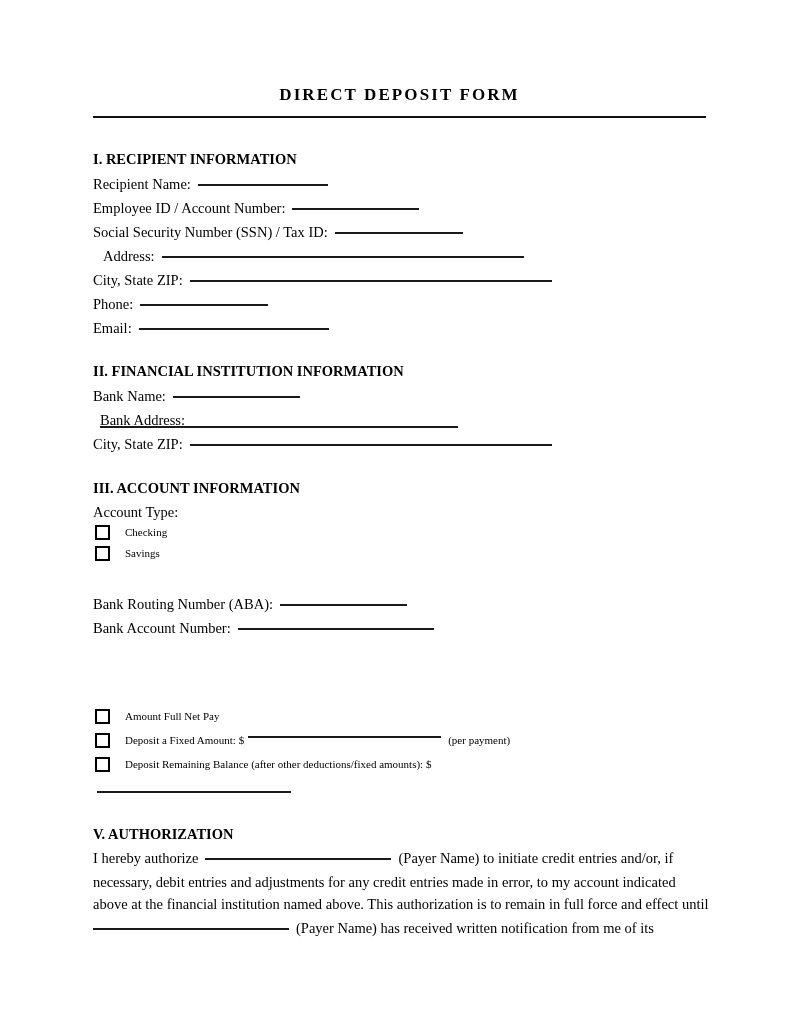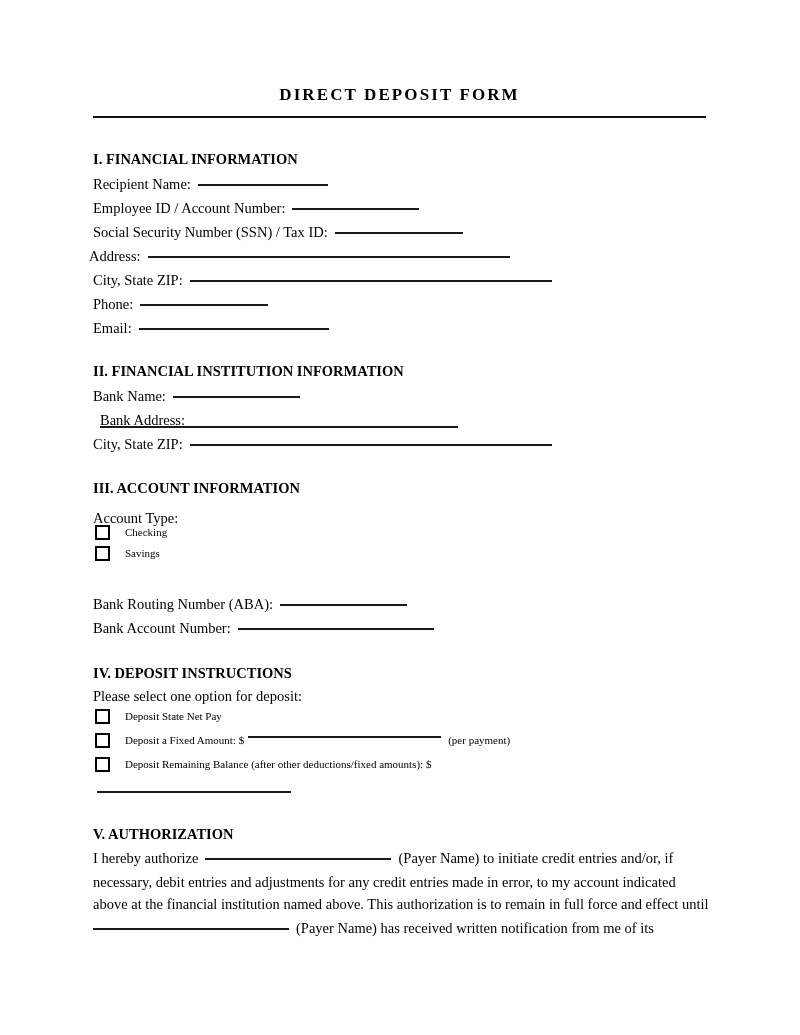--- a/index.html
+++ b/index.html
@@ -127,38 +127,38 @@
   }
 </style>
 </head>
 <body>
 
 <div class="page">
 
   <div class="doc-title">DIRECT DEPOSIT FORM</div>
   <div class="title-rule"></div>
 
-  <div class="section-heading" style="left:93px; top:150px;">I. FINANCIAL INFORMATION</div>
+  <div class="section-heading" style="left:93px; top:150px;">I. RECIPIENT INFORMATION</div>
 
   <div class="field-row" style="left:93px; top:175px;">
     <span class="field-label">Recipient Name:</span>
     <span class="fill-line" style="width:130px;"></span>
   </div>
 
   <div class="field-row" style="left:93px; top:199px;">
     <span class="field-label">Employee ID / Account Number:</span>
     <span class="fill-line" style="width:127px;"></span>
   </div>
 
   <div class="field-row" style="left:93px; top:223px;">
     <span class="field-label">Social Security Number (SSN) / Tax ID:</span>
     <span class="fill-line" style="width:128px;"></span>
   </div>
 
-  <div class="field-row" style="left:89px; top:247px;text-align:right;">
+  <div class="field-row" style="left:103px; top:247px;text-align:right;">
     <span class="field-label">Address:</span>
     <span class="fill-line" style="width:362px;"></span>
   </div>
 
   <div class="field-row" style="left:93px; top:271px;">
     <span class="field-label">City, State ZIP:</span>
     <span class="fill-line" style="width:362px;"></span>
   </div>
 
   <div class="field-row" style="left:93px; top:295px;">
@@ -183,21 +183,21 @@
     <span class="fill-line" style="width:358px;"></span>
   </div>
 
   <div class="field-row" style="left:93px; top:435px;">
     <span class="field-label">City, State ZIP:</span>
     <span class="fill-line" style="width:362px;"></span>
   </div>
 
   <div class="section-heading" style="left:93px; top:479px;">III. ACCOUNT INFORMATION</div>
 
-  <div class="plain-text" style="left:93px; top:503px;margin-top:6px;">Account Type:</div>
+  <div class="plain-text" style="left:93px; top:503px;">Account Type:</div>
 
   <div class="check-row" style="left:95px; top:523px;">
     <span class="checkbox"></span>
     <span class="check-label">Checking</span>
   </div>
 
   <div class="check-row" style="left:95px; top:544px;">
     <span class="checkbox"></span>
     <span class="check-label">Savings</span>
   </div>
@@ -205,27 +205,25 @@
   <div class="field-row" style="left:93px; top:595px;">
     <span class="field-label">Bank Routing Number (ABA):</span>
     <span class="fill-line" style="width:127px;"></span>
   </div>
 
   <div class="field-row" style="left:93px; top:619px;">
     <span class="field-label">Bank Account Number:</span>
     <span class="fill-line" style="width:196px;"></span>
   </div>
 
-  <div class="section-heading" style="left:93px; top:664px;">IV. DEPOSIT INSTRUCTIONS</div>
-
-  <div class="plain-text" style="left:93px; top:687px;">Please select one option for deposit:</div>
+
 
   <div class="check-row" style="left:95px; top:707px;">
     <span class="checkbox"></span>
-    <span class="check-label">Deposit State Net Pay</span>
+    <span class="check-label">Amount Full Net Pay</span>
   </div>
 
   <div class="check-row" style="left:95px; top:731px;">
     <span class="checkbox"></span>
     <span class="check-label">Deposit a Fixed Amount: $</span>
     <span class="fill-line" style="width:193px; margin-left:4px;"></span>
     <span class="trail-text">(per payment)</span>
   </div>
 
   <div class="check-row" style="left:95px; top:755px;">

